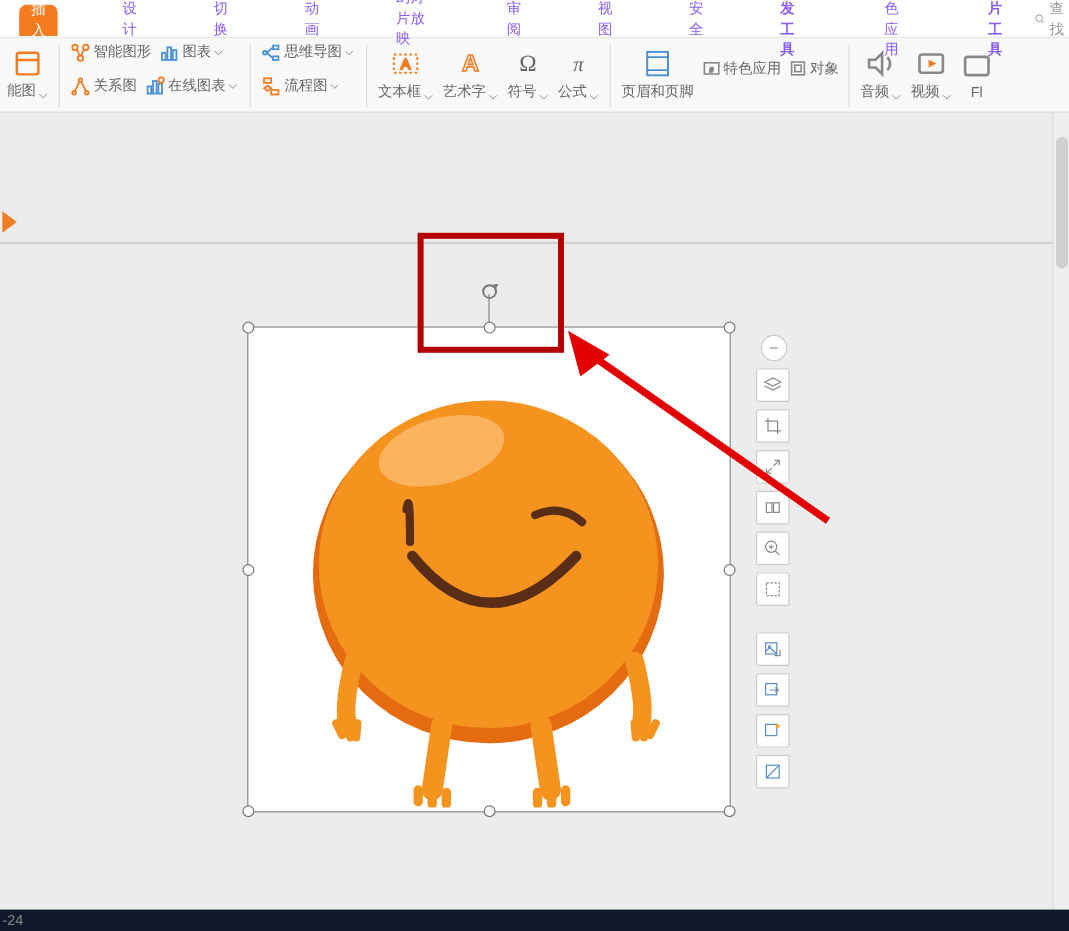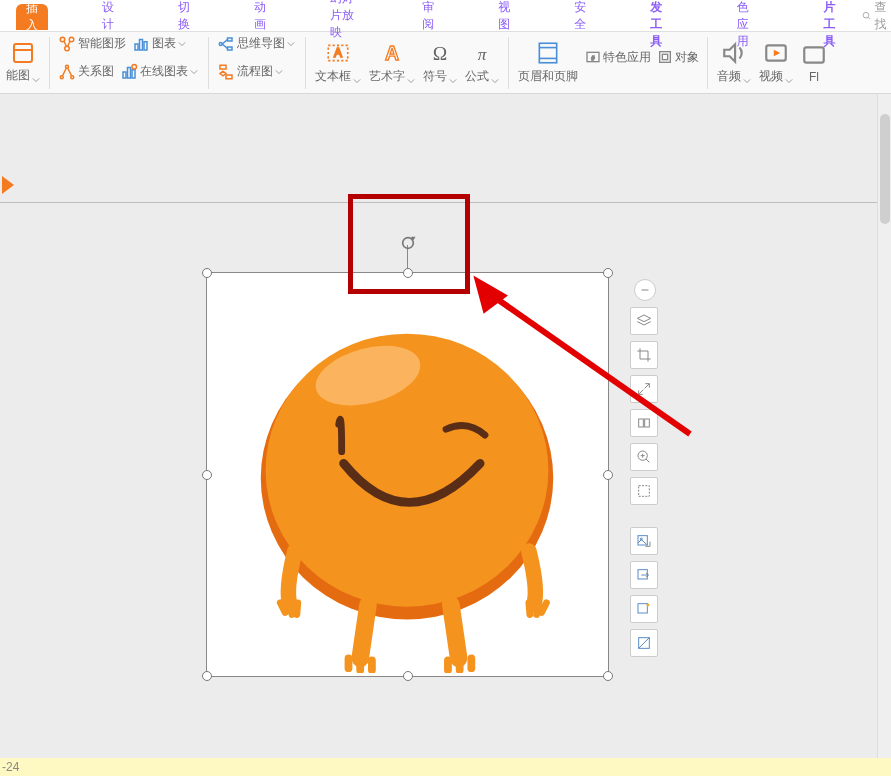--- a/index.html
+++ b/index.html
@@ -231,21 +231,21 @@
     pointer-events: none;
   }
 
   
   .footer {
     position: absolute;
     left: 0;
     bottom: 0;
     height: 18px;
     width: 891px;
-    background: #fef9c3;
+    background: #0f172a;
     display: flex;
     align-items: center;
     color: #888;
     padding-left: 2px;
     font-size: 12px;
   }
 
   
   .vscroll {
     position: absolute;

